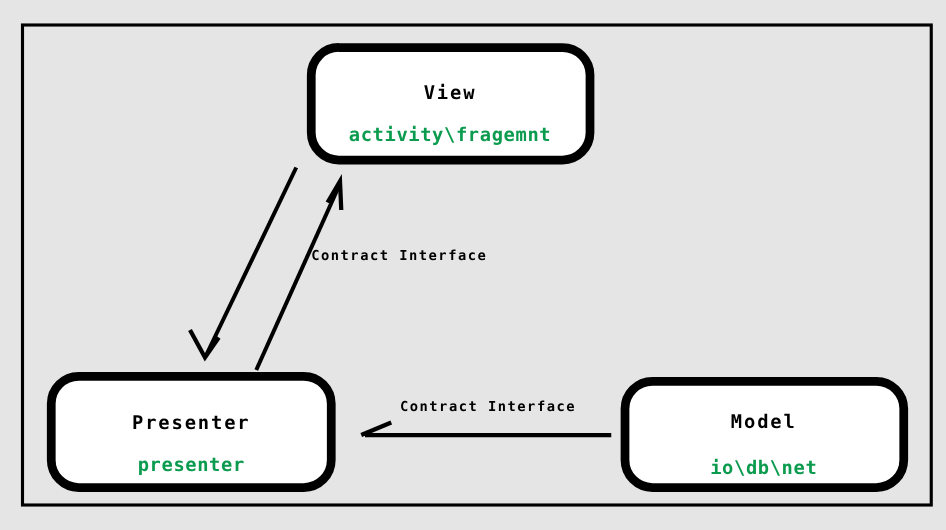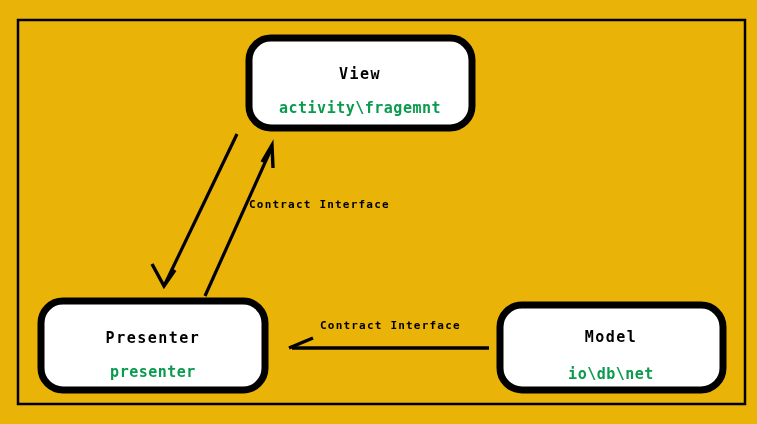--- a/index.html
+++ b/index.html
@@ -4,21 +4,21 @@
 <style>
   html, body {
     margin: 0;
     padding: 0;
     background: #ffffff;
   }
   #canvas {
     position: relative;
     width: 757px;
     height: 424px;
-    background: #eab308;
+    background: #e5e5e5;
     overflow: hidden;
     font-family: "DejaVu Sans Mono", "Liberation Mono", monospace;
   }
   #diagram-svg {
     position: absolute;
     left: 0;
     top: 0;
     width: 757px;
     height: 424px;
   }

